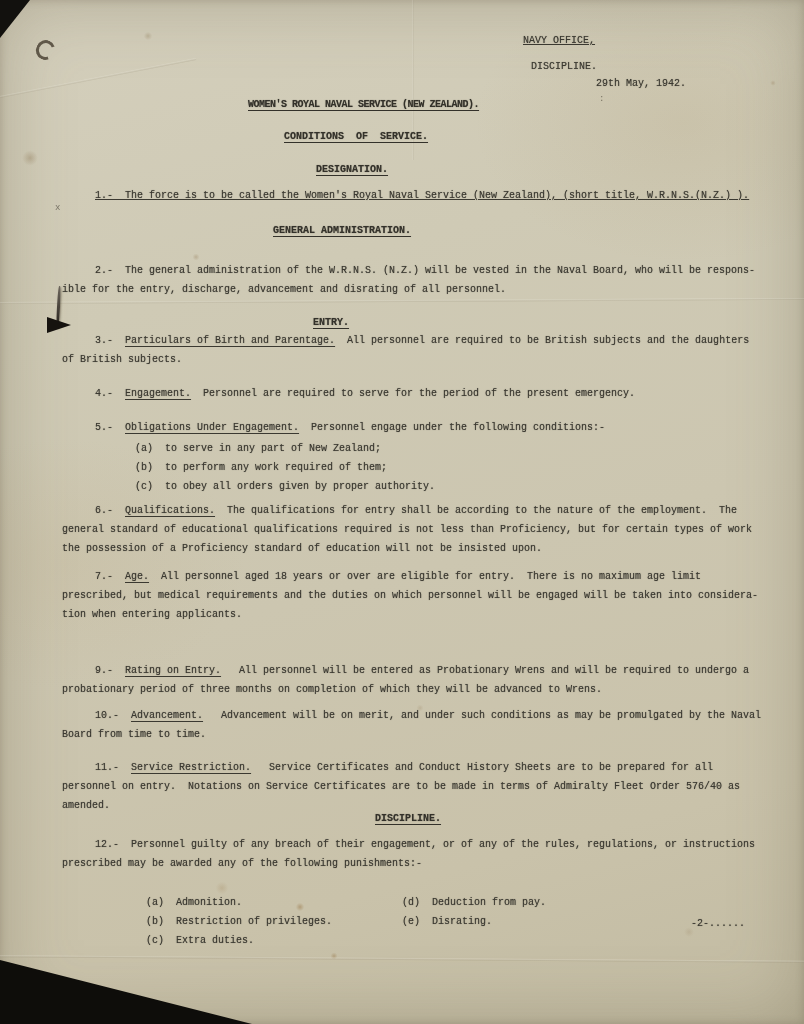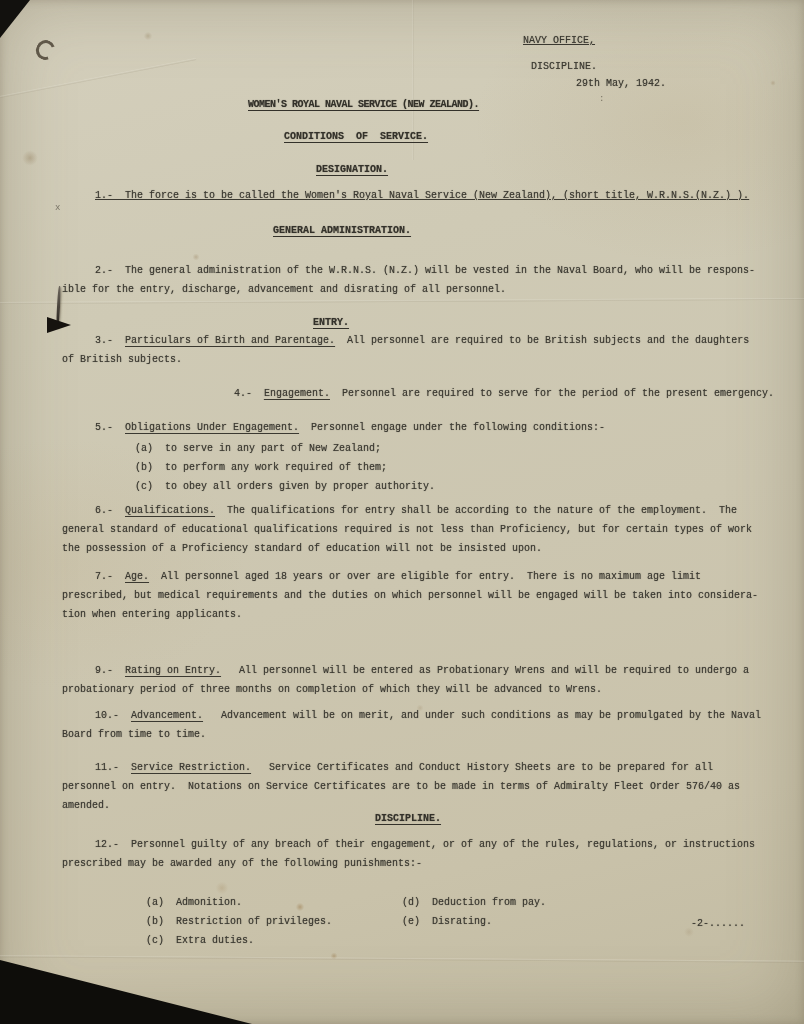--- a/index.html
+++ b/index.html
@@ -71,21 +71,21 @@
 
 <div class="paper">
 
   <div class="crease crease-h1"></div>
   <div class="crease crease-h2"></div>
   <div class="crease crease-v"></div>
   <div class="crease crease-d"></div>
 
   <div class="t lh" style="left:523px; top:34px;text-decoration:underline;">NAVY OFFICE,</div>
   <div class="t lh" style="left:531px; top:60px;">DISCIPLINE.</div>
-  <div class="t lh" style="left:576px; top:77px;">29th May, 1942.</div>
+  <div class="t lh" style="left:596px; top:77px;">29th May, 1942.</div>
   <div class="t lh mark" style="left:599px; top:92px;">:</div>
 
   <div class="h title" style="left:248px; top:98px;">WOMEN'S ROYAL NAVAL SERVICE (NEW ZEALAND).</div>
   <div class="h" style="left:284px; top:130px;">CONDITIONS  OF  SERVICE.</div>
 
   <div class="h" style="left:316px; top:163px;">DESIGNATION.</div>
 
   <div class="t para" style="top:186px;text-decoration:underline;"><span class="pnum">1.-  </span><u class="plead"></u><span>The force is to be called the Women's Royal Naval Service (New Zealand), (short title, W.R.N.S.(N.Z.) ).</span></div>
 
   <div class="t lh mark" style="left:55px; top:201px;">x</div>
@@ -93,21 +93,21 @@
   <div class="h" style="left:273px; top:224px;">GENERAL ADMINISTRATION.</div>
 
   <div class="t para" style="top:244px;margin-top:17px;"><span class="pnum">2.-  </span><u class="plead"></u><span>The general administration of the W.R.N.S. (N.Z.) will be vested in the Naval Board, who will be respons-
 ible for the entry, discharge, advancement and disrating of all personnel.</span></div>
 
   <div class="h" style="left:313px; top:316px;">ENTRY.</div>
 
   <div class="t para" style="top:331px;"><span class="pnum">3.-  </span><u class="plead">Particulars of Birth and Parentage.</u><span>  All personnel are required to be British subjects and the daughters
 of British subjects.</span></div>
 
-  <div class="t para" style="top:384px;text-align:right;"><span class="pnum">4.-  </span><u class="plead">Engagement.</u><span>  Personnel are required to serve for the period of the present emergency.</span></div>
+  <div class="t para" style="top:384px;"><span class="pnum">4.-  </span><u class="plead">Engagement.</u><span>  Personnel are required to serve for the period of the present emergency.</span></div>
 
   <div class="t para" style="top:418px;"><span class="pnum">5.-  </span><u class="plead">Obligations Under Engagement.</u><span>  Personnel engage under the following conditions:-</span></div>
 
   <div class="t" style="left:135px; top:439px;">(a)  to serve in any part of New Zealand;
 (b)  to perform any work required of them;
 (c)  to obey all orders given by proper authority.</div>
 
   <div class="t para" style="top:501px;"><span class="pnum">6.-  </span><u class="plead">Qualifications.</u><span>  The qualifications for entry shall be according to the nature of the employment.  The
 general standard of educational qualifications required is not less than Proficiency, but for certain types of work
 the possession of a Proficiency standard of education will not be insisted upon.</span></div>

